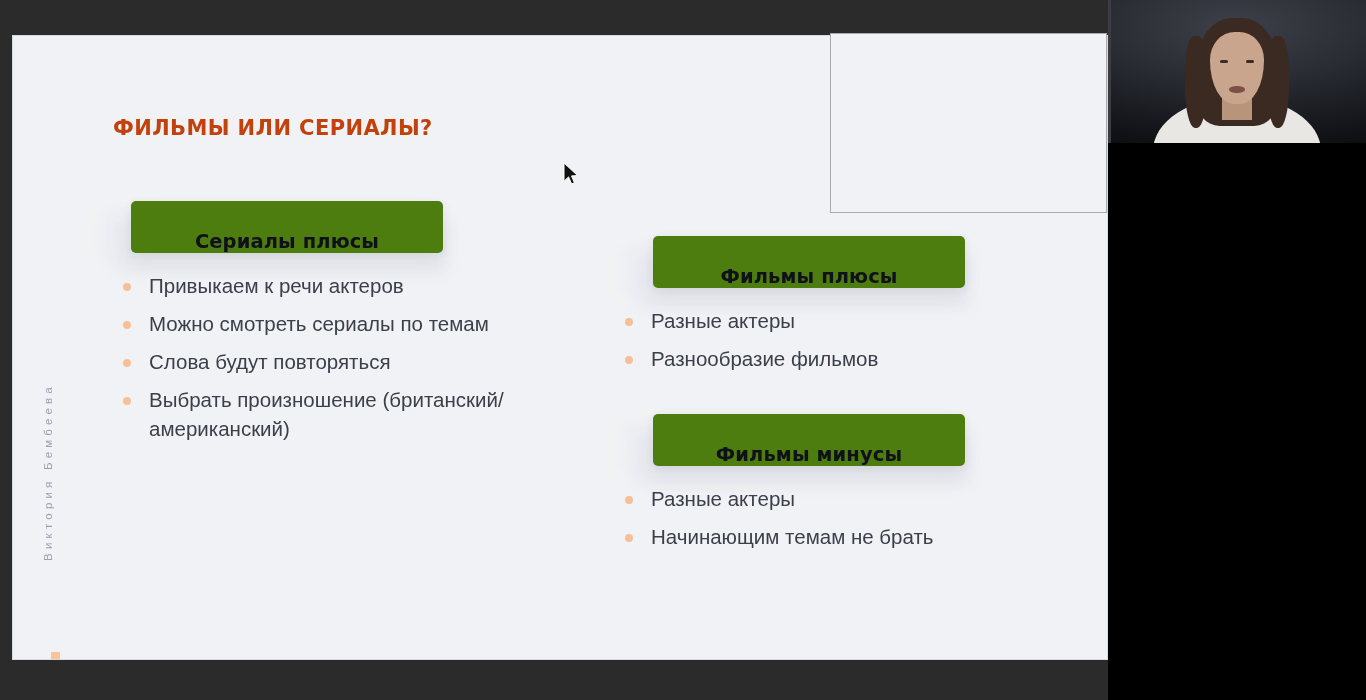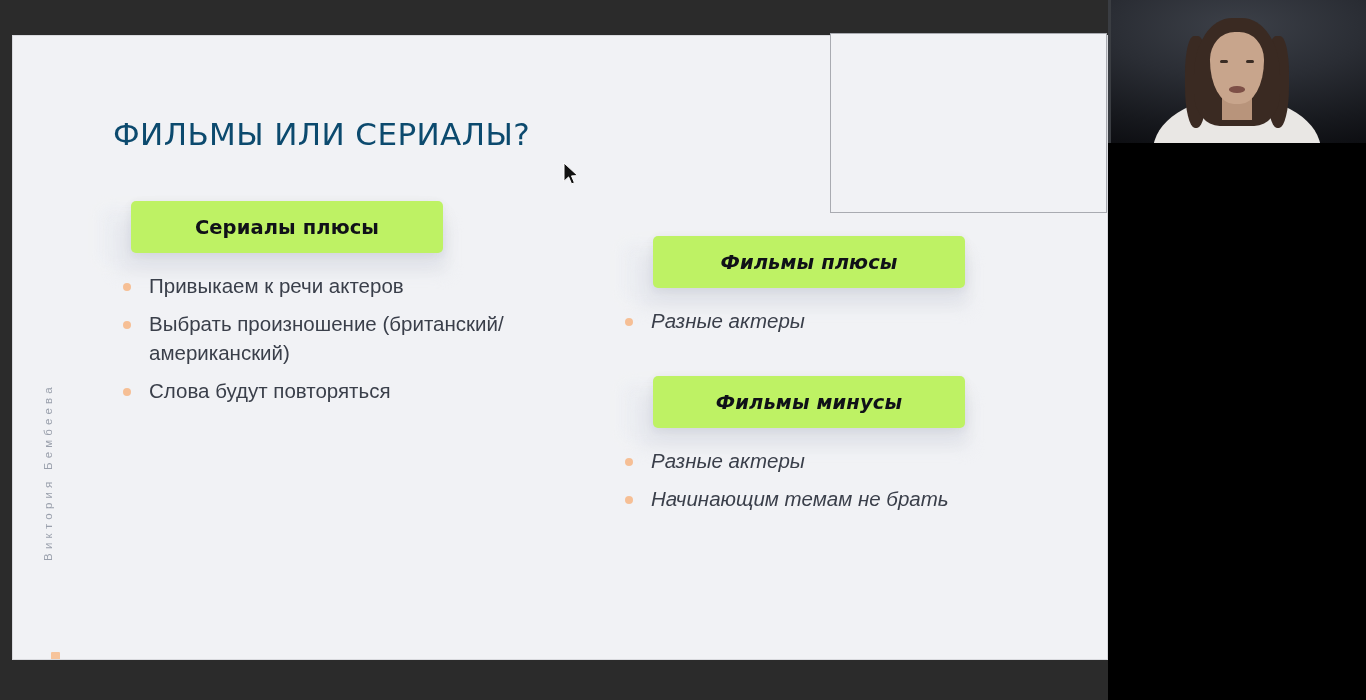--- a/index.html
+++ b/index.html
@@ -72,34 +72,34 @@
     height: 28px;
     background: #f7c49b;
     border-radius: 1px;
   }
 
   
   .slide-title {
     position: absolute;
     left: 100px;
     top: 80px;
-    font-size: 31px;
-    font-weight: 400;
+    font-size: 21px;
+    font-weight: 700;
     letter-spacing: 0.4px;
-    color: #0c4a6e;
+    color: #c2410c;
     font-family: "DejaVu Sans", sans-serif;
     white-space: nowrap;
   }
 
   
   .col {
     position: absolute;
   }
   .col-left  { left: 80px;  top: 165px; width: 500px; }
-  .col-right { left: 588px; top: 200px; width: 470px; font-style: italic; }
+  .col-right { left: 588px; top: 200px; width: 470px; }
 
   
   .card-wrap {
     position: relative;
     margin-bottom: 18px;
   }
   .card-ghost {
     position: absolute;
     background: #eceef2;
     border-radius: 6px;
@@ -114,24 +114,24 @@
     left: 22px; top: 20px;
     width: 334px; height: 54px;
     background: #e6e8ee;
     opacity: .75;
   }
   .card {
     position: relative;
     margin-left: 38px;
     width: 312px;
     height: 52px;
-    background: #bef264;
+    background: #4d7c0f;
     border-radius: 5px;
     display: flex;
-    align-items: center;
+    align-items: flex-end;
     justify-content: center;
     box-shadow: 0 2px 10px rgba(40,44,60,0.06),
                 0 10px 22px rgba(40,44,60,0.05);
   }
   .card-label {
     font-size: 19.5px;
     font-weight: 700;
     color: #101118;
     font-family: "DejaVu Sans", sans-serif;
     letter-spacing: 0.1px;
@@ -322,41 +322,43 @@
       <div class="card-wrap">
         <div class="card-ghost g1"></div>
         <div class="card-ghost g2"></div>
         <div class="card">
           <span class="card-label">Сериалы плюсы</span>
         </div>
       </div>
 
       <ul class="bullets">
         <li>Привыкаем к речи актеров</li>
+        <li>Можно смотреть сериалы по темам</li>
+        <li>Слова будут повторяться</li>
         <li>Выбрать произношение (британский/американский)</li>
-        <li>Слова будут повторяться</li>
       </ul>
 
       <div class="gap-below-list"></div>
 
 
     </div>
 
     <div class="col col-right">
 
       <div class="card-wrap">
         <div class="card-ghost g1"></div>
         <div class="card-ghost g2"></div>
         <div class="card">
           <span class="card-label">Фильмы плюсы</span>
         </div>
       </div>
 
       <ul class="bullets">
         <li>Разные актеры</li>
+        <li>Разнообразие фильмов</li>
       </ul>
 
       <div class="gap-below-list"></div>
 
       <div class="card-wrap">
         <div class="card-ghost g1"></div>
         <div class="card-ghost g2"></div>
         <div class="card">
           <span class="card-label">Фильмы минусы</span>
         </div>

